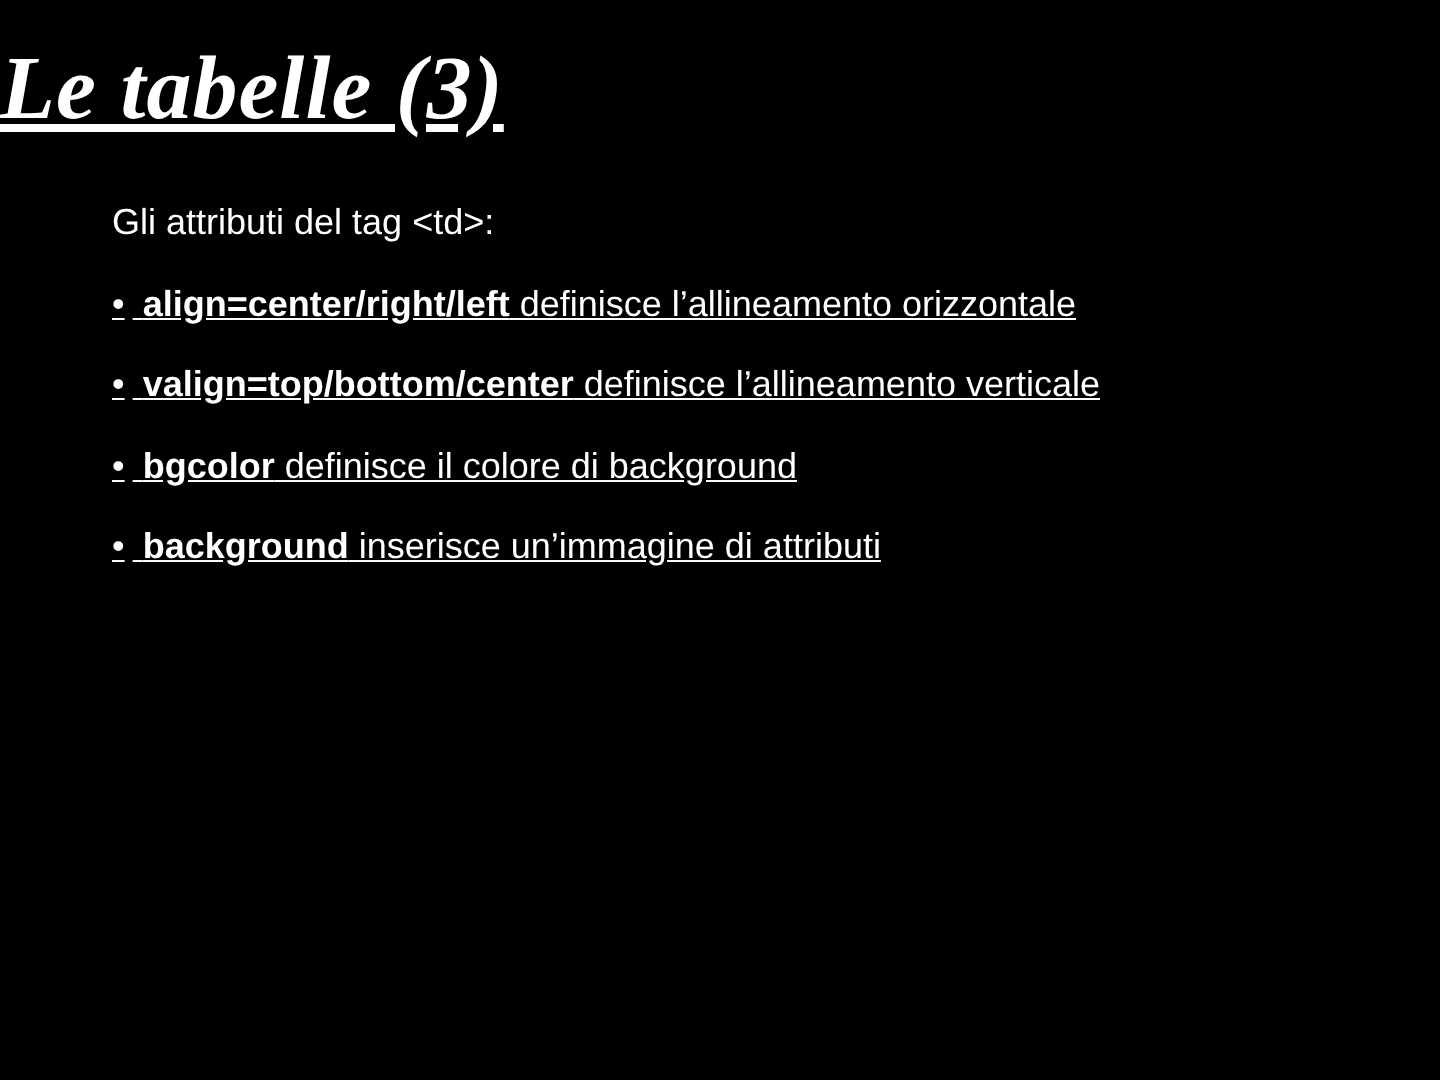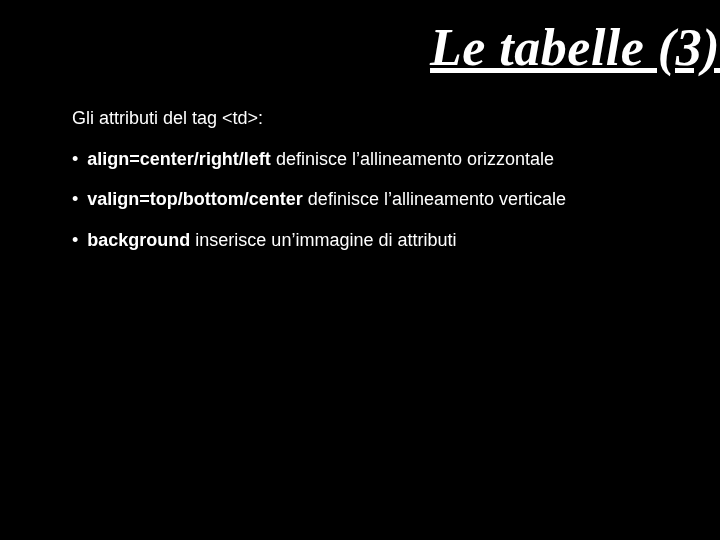--- a/index.html
+++ b/index.html
@@ -11,43 +11,44 @@
     font-family: Arial, Helvetica, sans-serif;
     overflow: hidden;
   }
   .slide {
     width: 720px;
     height: 540px;
     position: relative;
     box-sizing: border-box;
   }
   .title {
-    text-align: right;
+    text-align: left;
     color: #ffffff;
-    font-size: 52px;
+    font-size: 45px;
     font-weight: bold;
     text-decoration: underline;
     font-style: italic;
     margin-top: 18px;
     margin-bottom: 30px;
     font-family: "Times New Roman", Times, serif;
     letter-spacing: 0.5px;
   }
   .content {
-    margin-left: 72px;
+    margin-left: 56px;
     margin-right: 60px;
     color: #ffffff;
     font-size: 18px;
     line-height: 1.25;
   }
   .intro {
     margin-bottom: 18px;
   }
   .bullet {
     margin-bottom: 18px;
+    text-decoration: underline;
   }
   .bullet .dot {
     margin-right: 4px;
   }
   .bold {
     font-weight: bold;
   }
 </style>
 </head>
 <body>
@@ -60,20 +61,24 @@
     <div class="bullet">
       <span class="dot">•</span>
       <span class="bold">align=center/right/left</span><span> definisce l’allineamento orizzontale</span>
     </div>
 
     <div class="bullet">
       <span class="dot">•</span>
       <span class="bold">valign=top/bottom/center</span><span> definisce l’allineamento verticale</span>
     </div>
 
+    <div class="bullet">
+      <span class="dot">•</span>
+      <span class="bold">bgcolor</span><span> definisce il colore di background</span>
+    </div>
 
 
     <div class="bullet">
       <span class="dot">•</span>
       <span class="bold">background</span><span> inserisce un’immagine di attributi</span>
     </div>
 
 
   </div>
 </div>

